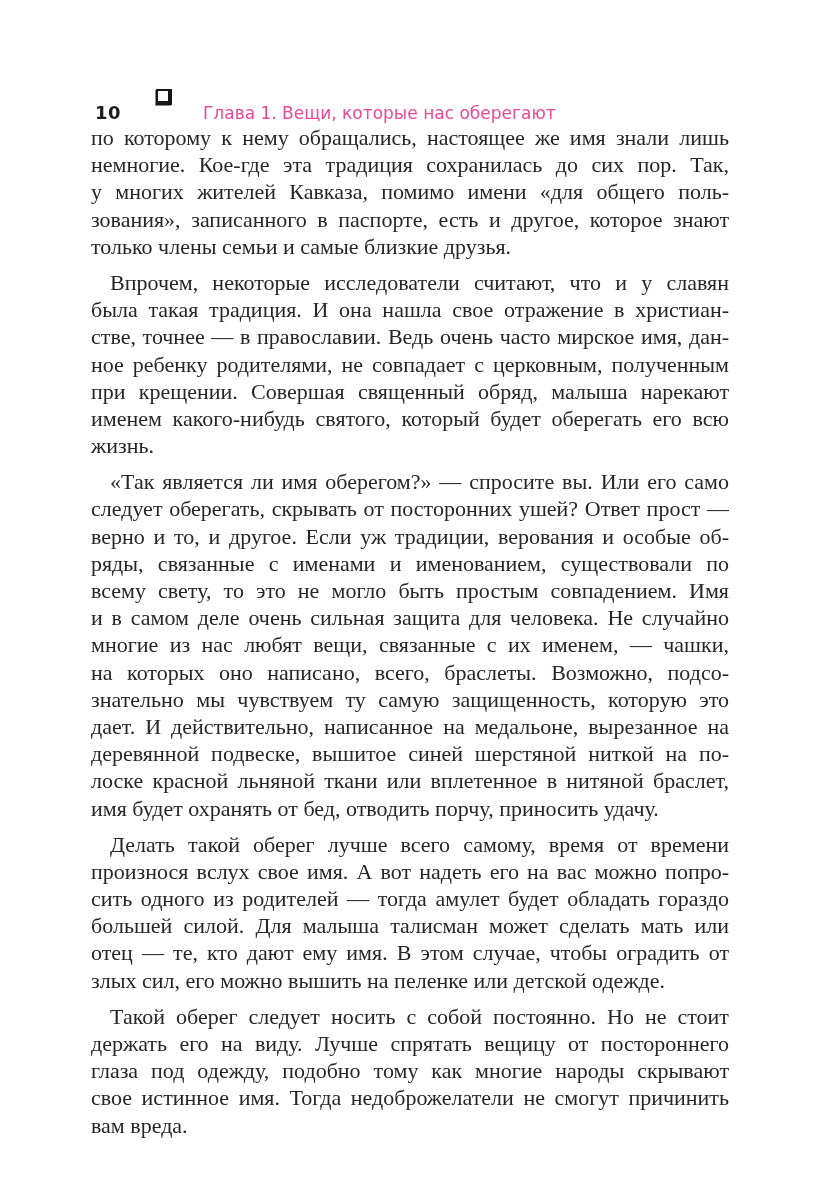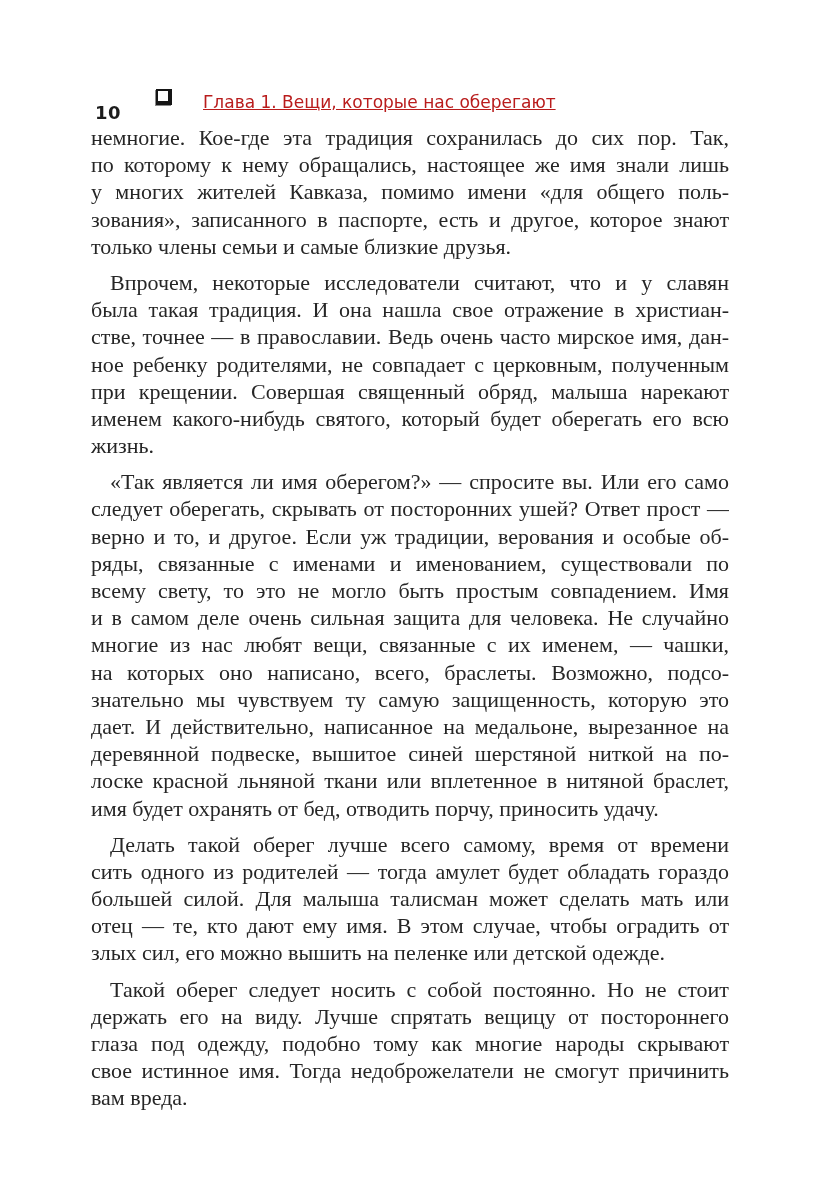--- a/index.html
+++ b/index.html
@@ -42,26 +42,25 @@
     height: 10px;
     background: #ffffff;
     border: 2px solid #151515;
     border-right-width: 4px;
     border-bottom-width: 4px;
     box-shadow: -1px 1px 0 #8a8a8a;
   }
   .chapter-title {
     position: absolute;
     left: 108px;
-    top: 6px;
+    top: 17px;
     font-size: 17px;
     font-weight: 500;
-    color: #b91c1c;
+    color: #ec4899;
     white-space: nowrap;
-    text-decoration: underline;
   }
   
   .body-text {
     position: absolute;
     left: 91px;
     top: 124px;
     width: 638px;
     font-size: 22px;
     line-height: 27.2px;
     color: #262626;
@@ -90,22 +89,22 @@
 
   <div class="running-head">
     <span class="page-num">10</span>
     <span class="sq-icon"></span>
     <span class="chapter-title">Глава 1. Вещи, которые нас оберегают</span>
   </div>
 
   <div class="body-text">
 
   <div class="para">
+        <div class="line">по которому к нему обращались, настоящее же имя знали лишь</div>
         <div class="line">немногие. Кое-где эта традиция сохранилась до сих пор. Так,</div>
-        <div class="line">по которому к нему обращались, настоящее же имя знали лишь</div>
         <div class="line">у многих жителей Кавказа, помимо имени «для общего поль-</div>
         <div class="line">зования», записанного в паспорте, есть и другое, которое знают</div>
         <div class="line para-end">только члены семьи и самые близкие друзья.</div>
       </div>
       <div class="para indent">
         <div class="line">Впрочем, некоторые исследователи считают, что и у славян</div>
         <div class="line">была такая традиция. И она нашла свое отражение в христиан-</div>
         <div class="line">стве, точнее — в православии. Ведь очень часто мирское имя, дан-</div>
         <div class="line">ное ребенку родителями, не совпадает с церковным, полученным</div>
         <div class="line">при крещении. Совершая священный обряд, малыша нарекают</div>
@@ -122,20 +121,21 @@
         <div class="line">многие из нас любят вещи, связанные с их именем, — чашки,</div>
         <div class="line">на которых оно написано, всего, браслеты. Возможно, подсо-</div>
         <div class="line">знательно мы чувствуем ту самую защищенность, которую это</div>
         <div class="line">дает. И действительно, написанное на медальоне, вырезанное на</div>
         <div class="line">деревянной подвеске, вышитое синей шерстяной ниткой на по-</div>
         <div class="line">лоске красной льняной ткани или вплетенное в нитяной браслет,</div>
         <div class="line para-end">имя будет охранять от бед, отводить порчу, приносить удачу.</div>
       </div>
       <div class="para indent">
         <div class="line">Делать такой оберег лучше всего самому, время от времени</div>
+        <div class="line">произнося вслух свое имя. А вот надеть его на вас можно попро-</div>
         <div class="line">сить одного из родителей — тогда амулет будет обладать гораздо</div>
         <div class="line">большей силой. Для малыша талисман может сделать мать или</div>
         <div class="line">отец — те, кто дают ему имя. В этом случае, чтобы оградить от</div>
         <div class="line para-end">злых сил, его можно вышить на пеленке или детской одежде.</div>
       </div>
       <div class="para indent">
         <div class="line">Такой оберег следует носить с собой постоянно. Но не стоит</div>
         <div class="line">держать его на виду. Лучше спрятать вещицу от постороннего</div>
         <div class="line">глаза под одежду, подобно тому как многие народы скрывают</div>
         <div class="line">свое истинное имя. Тогда недоброжелатели не смогут причинить</div>

